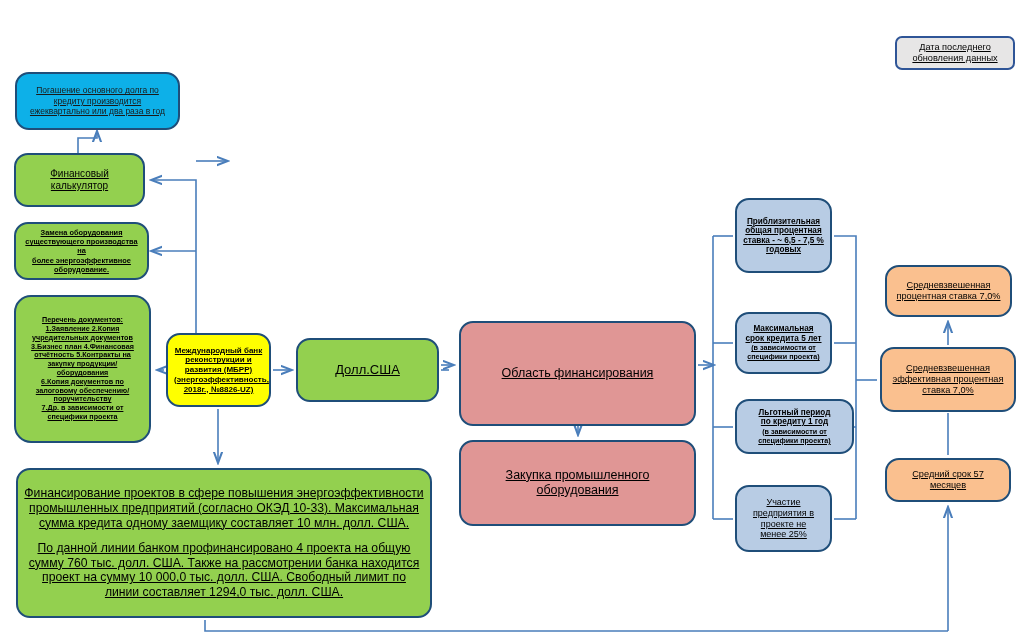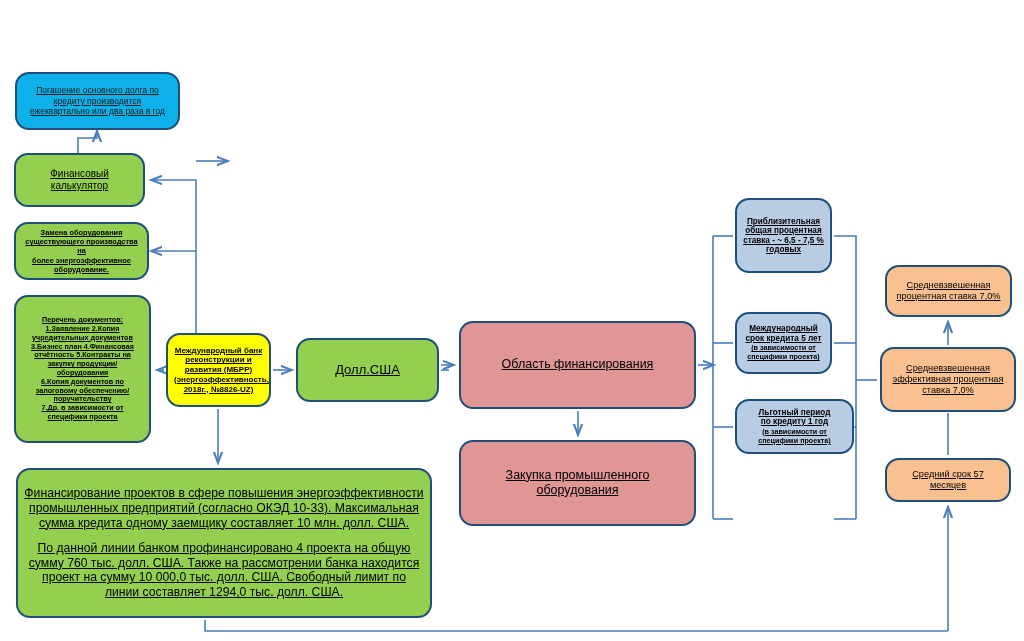--- a/index.html
+++ b/index.html
@@ -53,25 +53,25 @@
   .pink   { background: #E09695; }
   .lblue  { background: #B8CCE4; }
   .orange { background: #FAC08F; }
   .grey   { background: #E7E6E6; border-color: #2F5597; border-radius: 7px; }
 
   
   #n-repayment   { left: 15px;  top: 72px;  width: 165px; height: 58px;  font-size: 8.5px; font-weight: normal; color:#1a1a1a; }
   #n-activity    { left: 233px; top: 78px;  width: 210px; height: 169px; font-size: 15px; }
   #n-calc        { left: 14px;  top: 153px; width: 131px; height: 54px;  font-size: 10px; }
   #n-replace     { left: 14px;  top: 222px; width: 135px; height: 58px;  font-size: 7.4px; font-weight: bold; }
-  #n-docs        { left: 14px;  top: 295px; width: 137px; height: 148px; font-size: 7.2px; font-weight: bold; }
+  #n-docs        { left: 14px;  top: 295px; width: 137px; height: 148px; font-size: 7.2px; font-weight: bold; border-radius: 17px; }
   #n-ibrd        { left: 166px; top: 333px; width: 105px; height: 74px;  font-size: 8px; font-weight: bold; }
   #n-usd         { left: 296px; top: 338px; width: 143px; height: 64px;  font-size: 13px; }
   #n-bigtext     { left: 16px;  top: 468px; width: 416px; height: 150px; font-size: 12.2px; }
-  #n-area        { left: 459px; top: 321px; width: 237px; height: 88px;  font-size: 12.5px; }
+  #n-area        { left: 459px; top: 321px; width: 237px; height: 105px;  font-size: 12.5px; }
   #n-purchase    { left: 459px; top: 440px; width: 237px; height: 86px;  font-size: 12.5px; }
   #n-rate        { left: 735px; top: 198px; width: 97px;  height: 75px;  font-size: 8.2px; font-weight: bold; }
   #n-term        { left: 735px; top: 312px; width: 97px;  height: 62px;  font-size: 8.2px; font-weight: bold; }
   #n-grace       { left: 735px; top: 399px; width: 119px;  height: 55px;  font-size: 8.2px; font-weight: bold; }
   #n-share       { left: 735px; top: 485px; width: 97px;  height: 67px;  font-size: 9px; }
   #n-wavg        { left: 885px; top: 265px; width: 127px; height: 52px;  font-size: 9.2px; }
   #n-weff        { left: 880px; top: 347px; width: 136px; height: 65px;  font-size: 9.2px; }
   #n-avgterm     { left: 885px; top: 458px; width: 126px; height: 44px;  font-size: 9.2px; }
   #n-updated     { left: 895px; top: 36px;  width: 120px; height: 34px;  font-size: 9.2px; }
 
@@ -128,20 +128,26 @@
 
       <path d="M948,345 L948,323" marker-end="url(#arr)"></path>
 
       <path d="M948,631 L948,508" marker-end="url(#arr)"></path>
       <path d="M948,413 L948,455"></path>
 
       <path d="M205,620 L205,631 L948,631"></path>
     </g>
   </svg>
 
+  <div class="node grey" id="n-updated">
+    <span class="txt">
+      <span>Дата последнего</span><br>
+      <span>обновления данных</span>
+    </span>
+  </div>
 
   <div class="node cyan" id="n-repayment">
     <span class="txt">
       <span>Погашение основного долга по</span><br>
       <span>кредиту производится</span><br>
       <span>ежеквартально или два раза в год</span>
     </span>
   </div>
 
 
@@ -214,36 +220,44 @@
     <span class="txt">
       <span>Приблизительная</span><br>
       <span>общая процентная</span><br>
       <span>ставка - ~ 6,5 - 7,5 %</span><br>
       <span>годовых</span>
     </span>
   </div>
 
   <div class="node lblue" id="n-term">
     <span class="txt">
-      <span>Международный</span><br>
+      <span>Максимальная</span><br>
       <span>срок кредита 5 лет</span><br>
       <span class="sub">(в зависимости от</span><br>
       <span class="sub">специфики проекта)</span>
     </span>
   </div>
 
   <div class="node lblue" id="n-grace">
     <span class="txt">
       <span>Льготный период</span><br>
       <span>по кредиту 1 год</span><br>
       <span class="sub">(в зависимости от</span><br>
       <span class="sub">специфики проекта)</span>
     </span>
   </div>
 
+  <div class="node lblue" id="n-share">
+    <span class="txt">
+      <span>Участие</span><br>
+      <span>предприятия в</span><br>
+      <span>проекте не</span><br>
+      <span>менее 25%</span>
+    </span>
+  </div>
 
   <div class="node orange" id="n-wavg">
     <span class="txt">
       <span>Средневзвешенная</span><br>
       <span>процентная ставка 7,0%</span>
     </span>
   </div>
 
   <div class="node orange" id="n-weff">
     <span class="txt">

